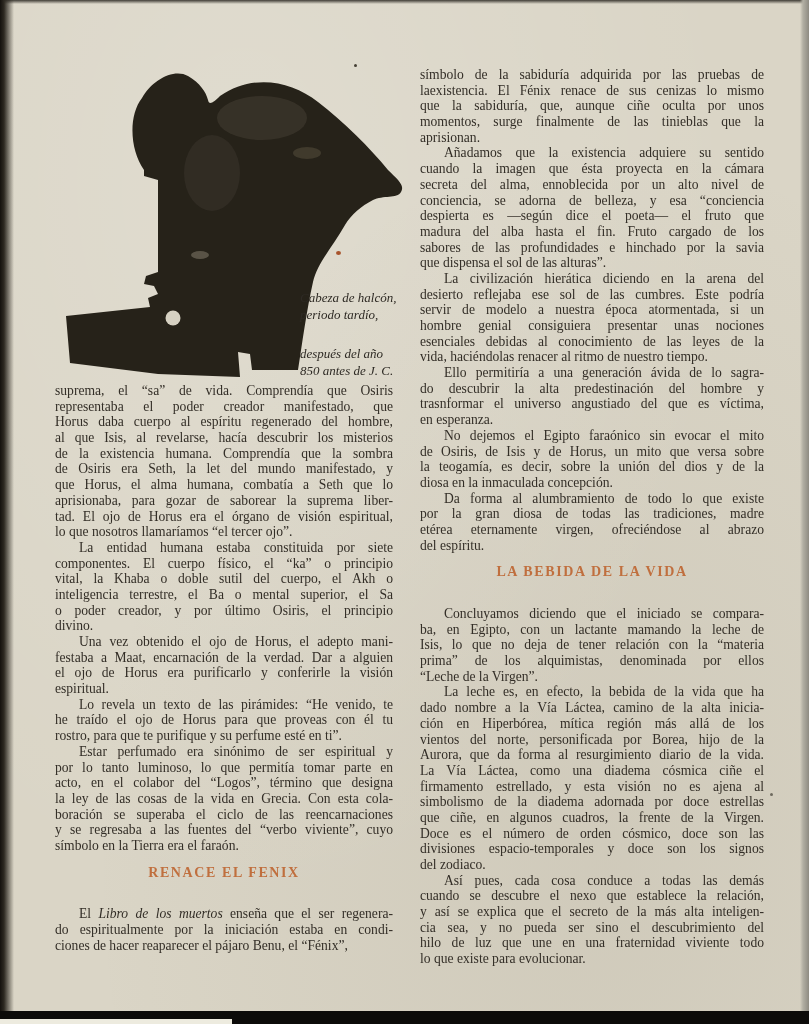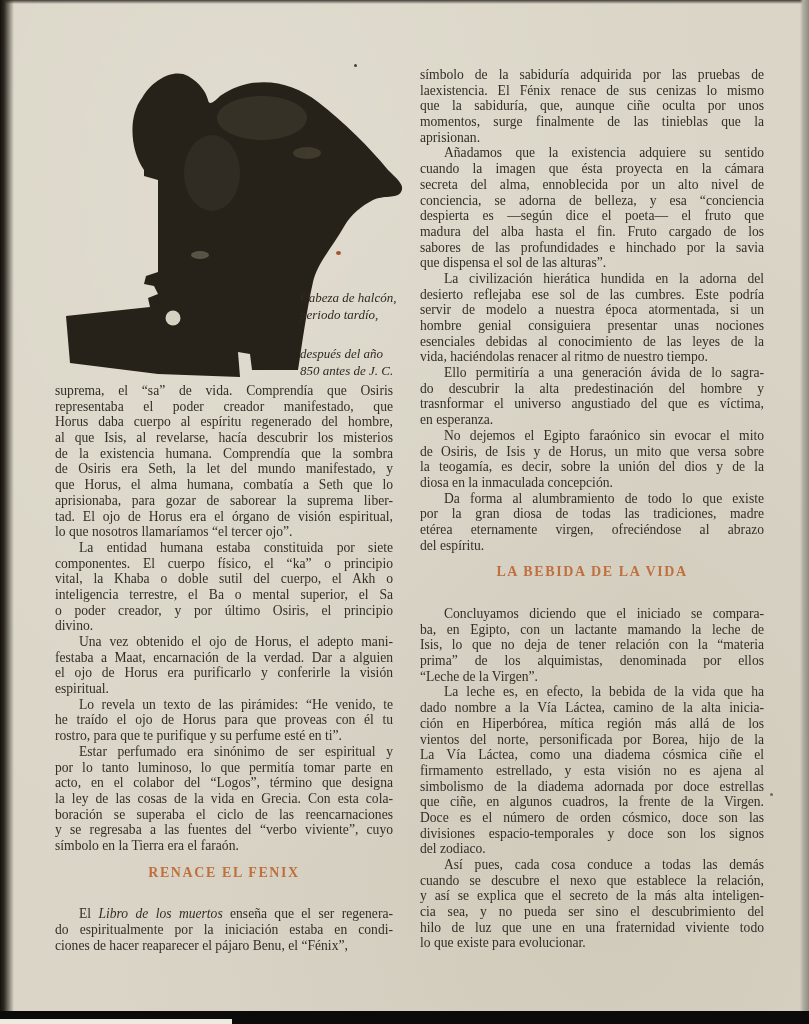--- a/index.html
+++ b/index.html
@@ -163,21 +163,21 @@
         <div class="ln indent">Añadamos que la existencia adquiere su sentido</div>
         <div class="ln">cuando la imagen que ésta proyecta en la cámara</div>
         <div class="ln">secreta del alma, ennoblecida por un alto nivel de</div>
         <div class="ln">conciencia, se adorna de belleza, y esa “conciencia</div>
         <div class="ln">despierta es —según dice el poeta— el fruto que</div>
         <div class="ln">madura del alba hasta el fin. Fruto cargado de los</div>
         <div class="ln">sabores de las profundidades e hinchado por la savia</div>
         <div class="ln last">que dispensa el sol de las alturas”.</div>
       </div>
       <div class="para">
-        <div class="ln indent">La civilización hierática hundida en la adorna del</div>
+        <div class="ln indent">La civilización hierática diciendo en la arena del</div>
         <div class="ln">desierto reflejaba ese sol de las cumbres. Este podría</div>
         <div class="ln">servir de modelo a nuestra época atormentada, si un</div>
         <div class="ln">hombre genial consiguiera presentar unas nociones</div>
         <div class="ln">esenciales debidas al conocimiento de las leyes de la</div>
         <div class="ln last">vida, haciéndolas renacer al ritmo de nuestro tiempo.</div>
       </div>
       <div class="para">
         <div class="ln indent">Ello permitiría a una generación ávida de lo sagra-</div>
         <div class="ln">do descubrir la alta predestinación del hombre y</div>
         <div class="ln">trasnformar el universo angustiado del que es víctima,</div>
@@ -201,20 +201,21 @@
         <div class="ln">ba, en Egipto, con un lactante mamando la leche de</div>
         <div class="ln">Isis, lo que no deja de tener relación con la “materia</div>
         <div class="ln">prima” de los alquimistas, denominada por ellos</div>
         <div class="ln last">“Leche de la Virgen”.</div>
       </div>
       <div class="para">
         <div class="ln indent">La leche es, en efecto, la bebida de la vida que ha</div>
         <div class="ln">dado nombre a la Vía Láctea, camino de la alta inicia-</div>
         <div class="ln">ción en Hiperbórea, mítica región más allá de los</div>
         <div class="ln">vientos del norte, personificada por Borea, hijo de la</div>
+        <div class="ln">Aurora, que da forma al resurgimiento diario de la vida.</div>
         <div class="ln">La Vía Láctea, como una diadema cósmica ciñe el</div>
         <div class="ln">firmamento estrellado, y esta visión no es ajena al</div>
         <div class="ln">simbolismo de la diadema adornada por doce estrellas</div>
         <div class="ln">que ciñe, en algunos cuadros, la frente de la Virgen.</div>
         <div class="ln">Doce es el número de orden cósmico, doce son las</div>
         <div class="ln">divisiones espacio-temporales y doce son los signos</div>
         <div class="ln last">del zodiaco.</div>
       </div>
       <div class="para">
         <div class="ln indent">Así pues, cada cosa conduce a todas las demás</div>

